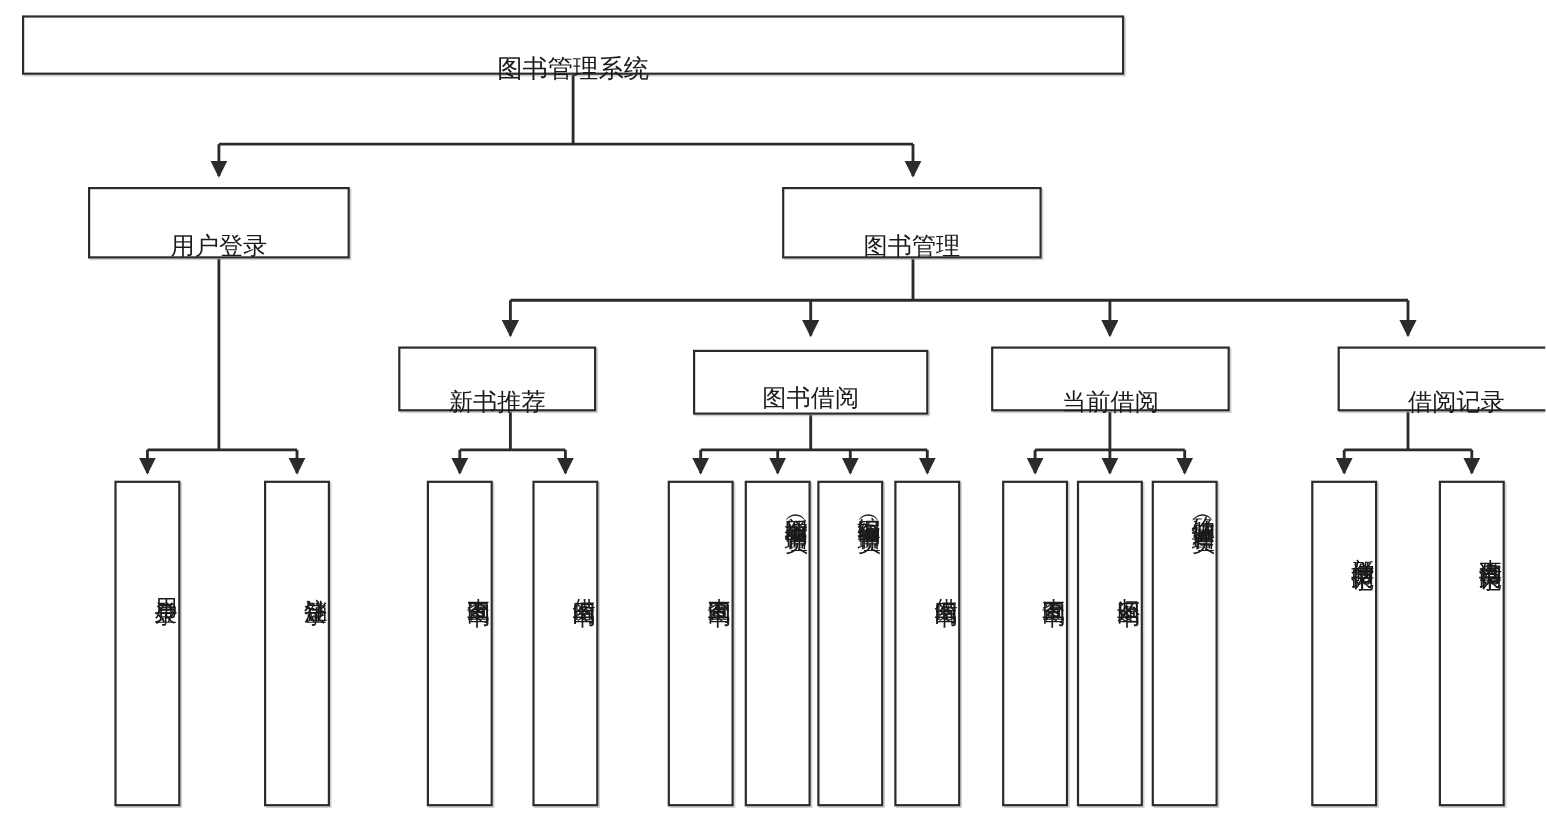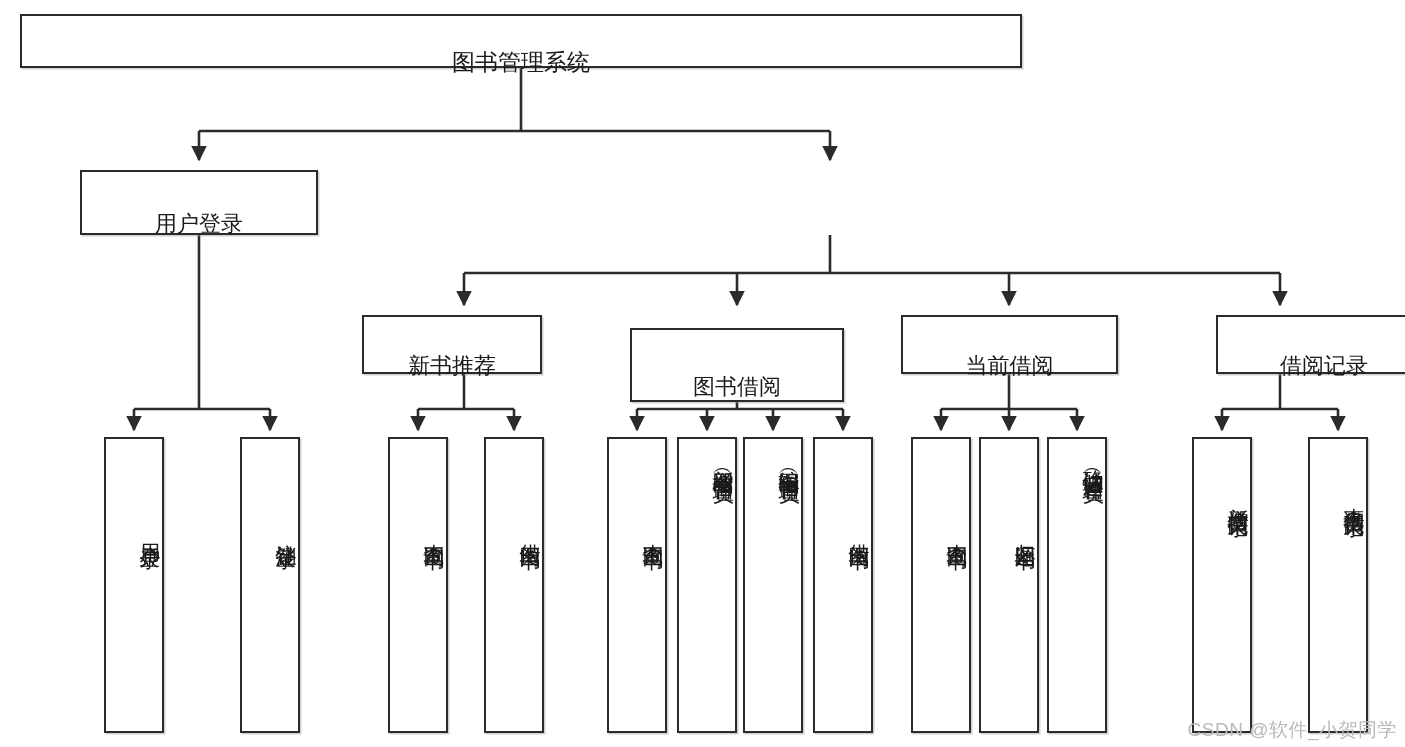--- a/index.html
+++ b/index.html
@@ -135,26 +135,29 @@
   </svg>
 
   <div class="node h root" style="left:20px; top:14px; width:1002px; height:54px;">
     <span class="lbl">图书管理系统</span>
   </div>
 
   <div class="node h" style="left:80px; top:170px; width:238px; height:65px;">
     <span class="lbl">用户登录</span>
   </div>
 
+  <div class="node h" style="left:711px; top:170px; width:236px; height:65px;">
+    <span class="lbl">图书管理</span>
+  </div>
 
   <div class="node h" style="left:362px; top:315px; width:180px; height:59px;">
     <span class="lbl">新书推荐</span>
   </div>
 
-  <div class="node h" style="left:630px; top:328px; width:214px; height:74px;align-items:flex-end;">
+  <div class="node h" style="left:630px; top:318px; width:214px; height:59px;align-items:flex-end;">
     <span class="lbl">图书借阅</span>
   </div>
 
   <div class="node h" style="left:901px; top:315px; width:217px; height:59px;font-family:Liberation Serif, serif;">
     <span class="lbl">当前借阅</span>
   </div>
 
   <div class="node h" style="left:1216px; top:315px; width:216px; height:59px;">
     <span class="lbl">借阅记录</span>
   </div>
@@ -204,15 +207,14 @@
   </div>
 
   <div class="node v mid2" style="left:1192px; top:437px; width:60px; height:296px;">
     <span class="lbl">新增借阅记录</span>
   </div>
 
   <div class="node v mid2" style="left:1308px; top:437px; width:60px; height:296px;">
     <span class="lbl">查询借阅记录</span>
   </div>
 
-  <div class="watermark">CSDN @软件_小贺同学</div>
 
 </div>
 
 </body></html>

